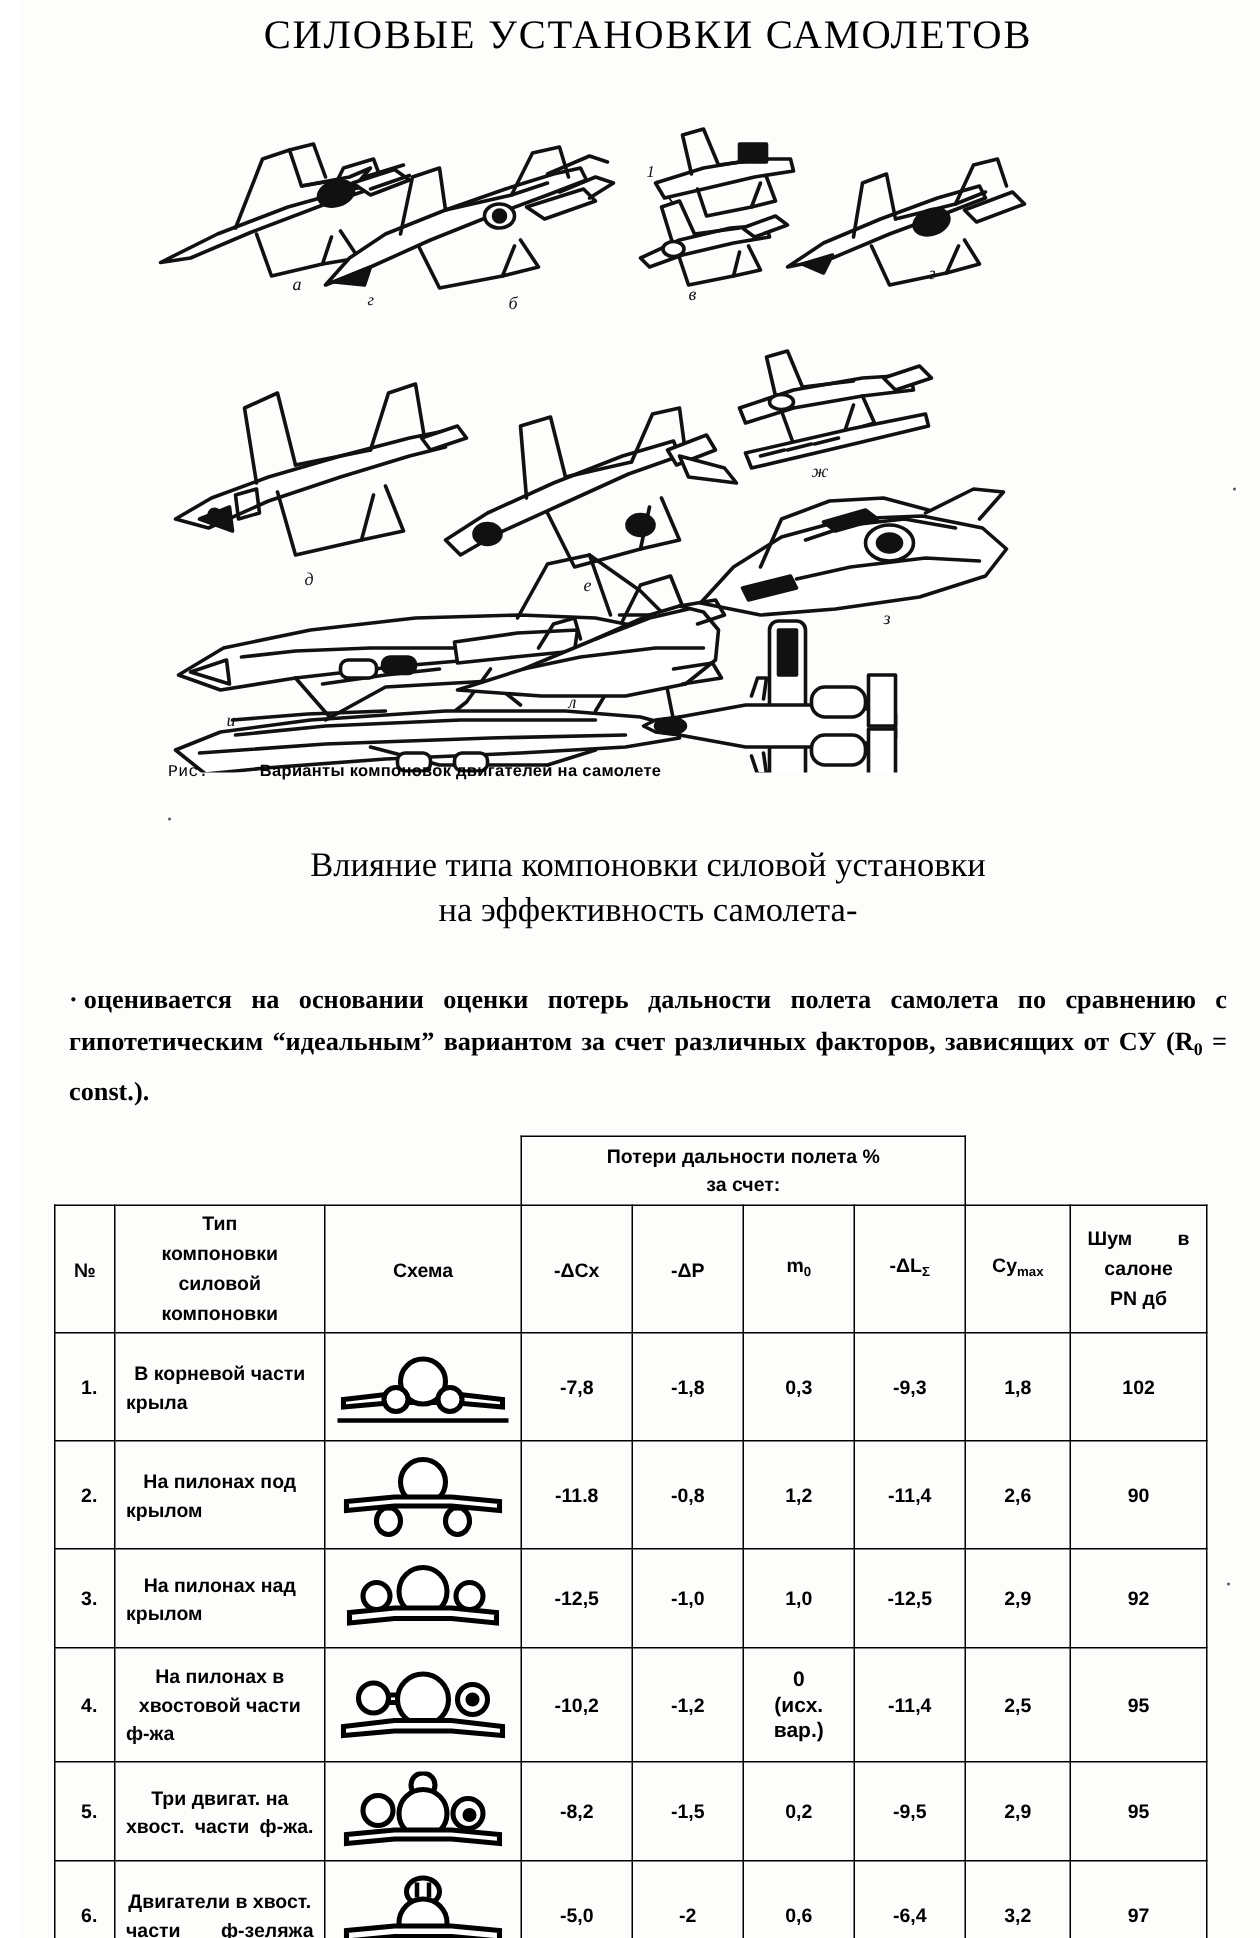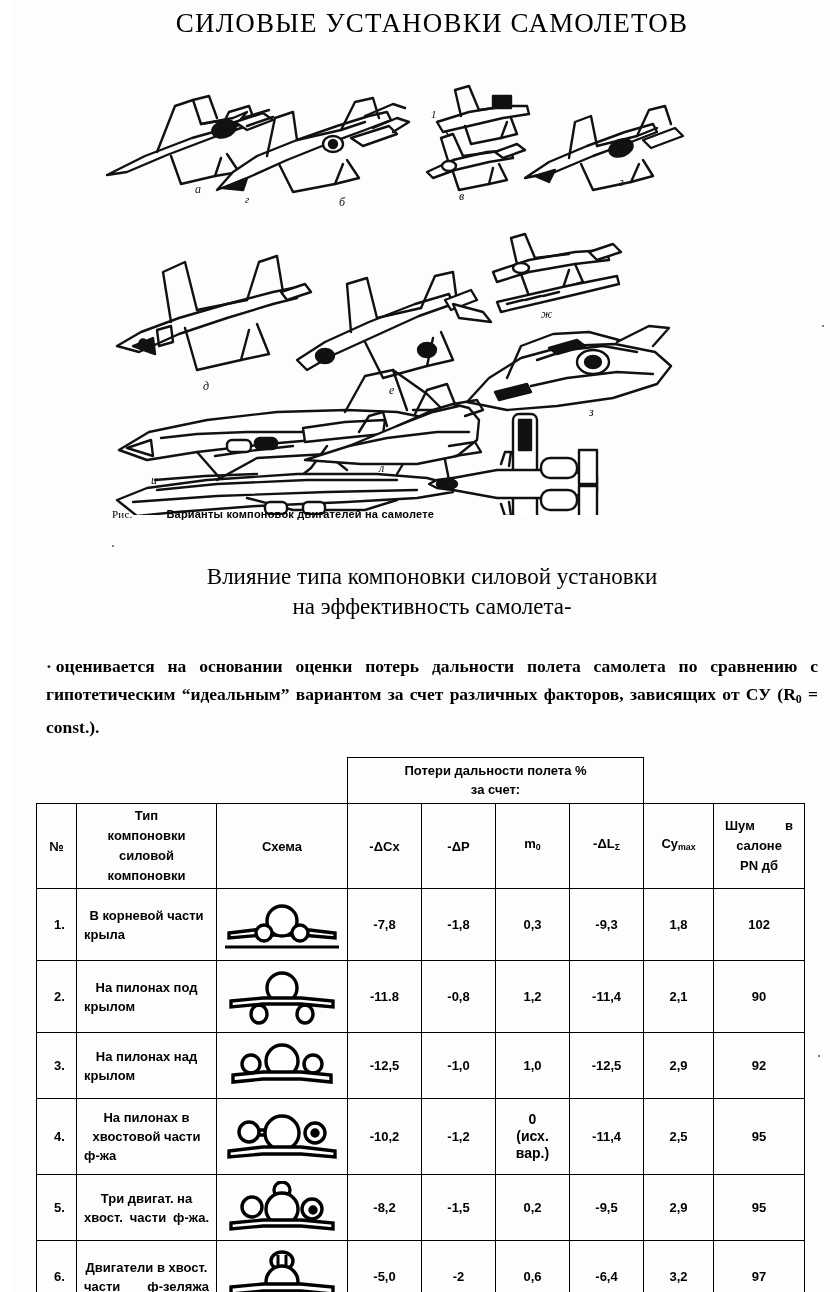--- a/index.html
+++ b/index.html
@@ -50,21 +50,21 @@
     top: 508px;
     left: 100px;
     width: 480px;
     font-size: 11px;
     font-weight: bold;
     font-family: "Liberation Sans", sans-serif;
     letter-spacing: 0.2px;
   }
   .fig-caption .ris {
     font-weight: normal;
-    font-family: Liberation Serif, serif;
+    font-family: Liberation Mono, monospace;
     font-size: 11px;
     margin-right: 34px;
   }
 
   
   .section-heading {
     position: absolute;
     top: 562px;
     left: 0;
     width: 840px;
@@ -467,21 +467,21 @@
                 <ellipse cx="36" cy="45" rx="8" ry="9" fill="#fff"></ellipse>
                 <ellipse cx="82" cy="45" rx="8" ry="9" fill="#fff"></ellipse>
                 <path d="M36 36 L36 38 M82 36 L82 38"></path>
               </g>
             </svg>
           </td>
           <td class="num-cell">-11.8</td>
           <td class="num-cell">-0,8</td>
           <td class="num-cell">1,2</td>
           <td class="num-cell">-11,4</td>
-          <td class="num-cell">2,1</td>
+          <td class="num-cell">2,6</td>
           <td class="num-cell">90</td>
         </tr>
 
         <tr class="row3">
           <td class="idx">3.</td>
           <td class="typecell">На пилонах над крылом</td>
           <td class="schemecell">
             <svg width="118" height="50" viewBox="0 0 118 50" xmlns="http://www.w3.org/2000/svg">
               <g stroke="#000" fill="none" stroke-width="3.4">
                 <circle cx="59" cy="20" r="16" fill="#fff"></circle>

